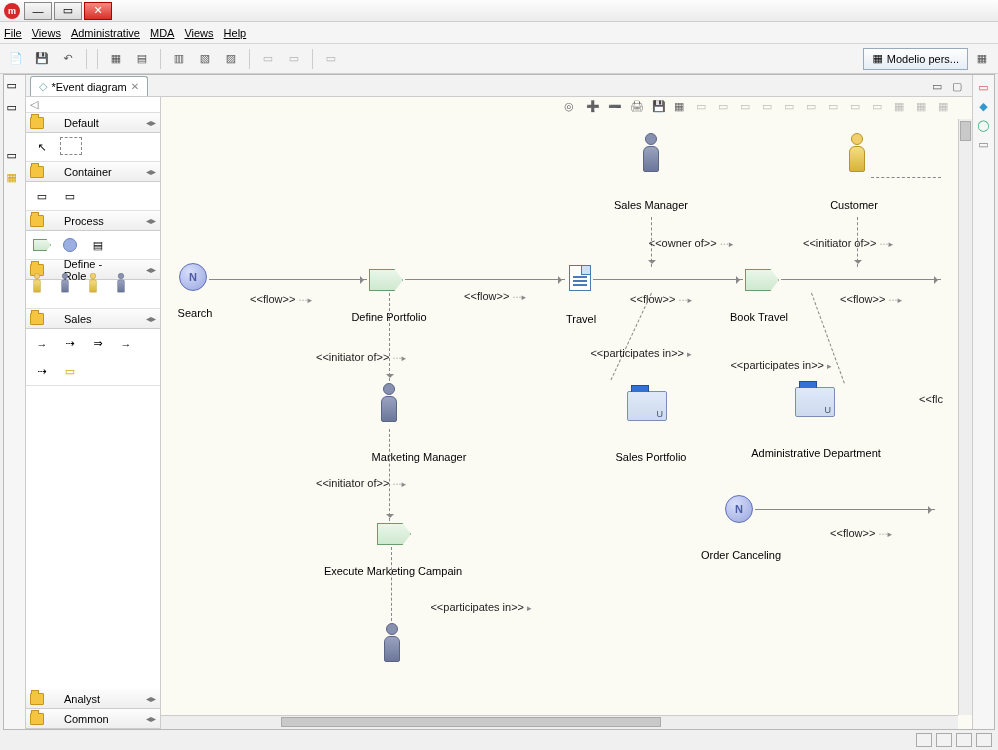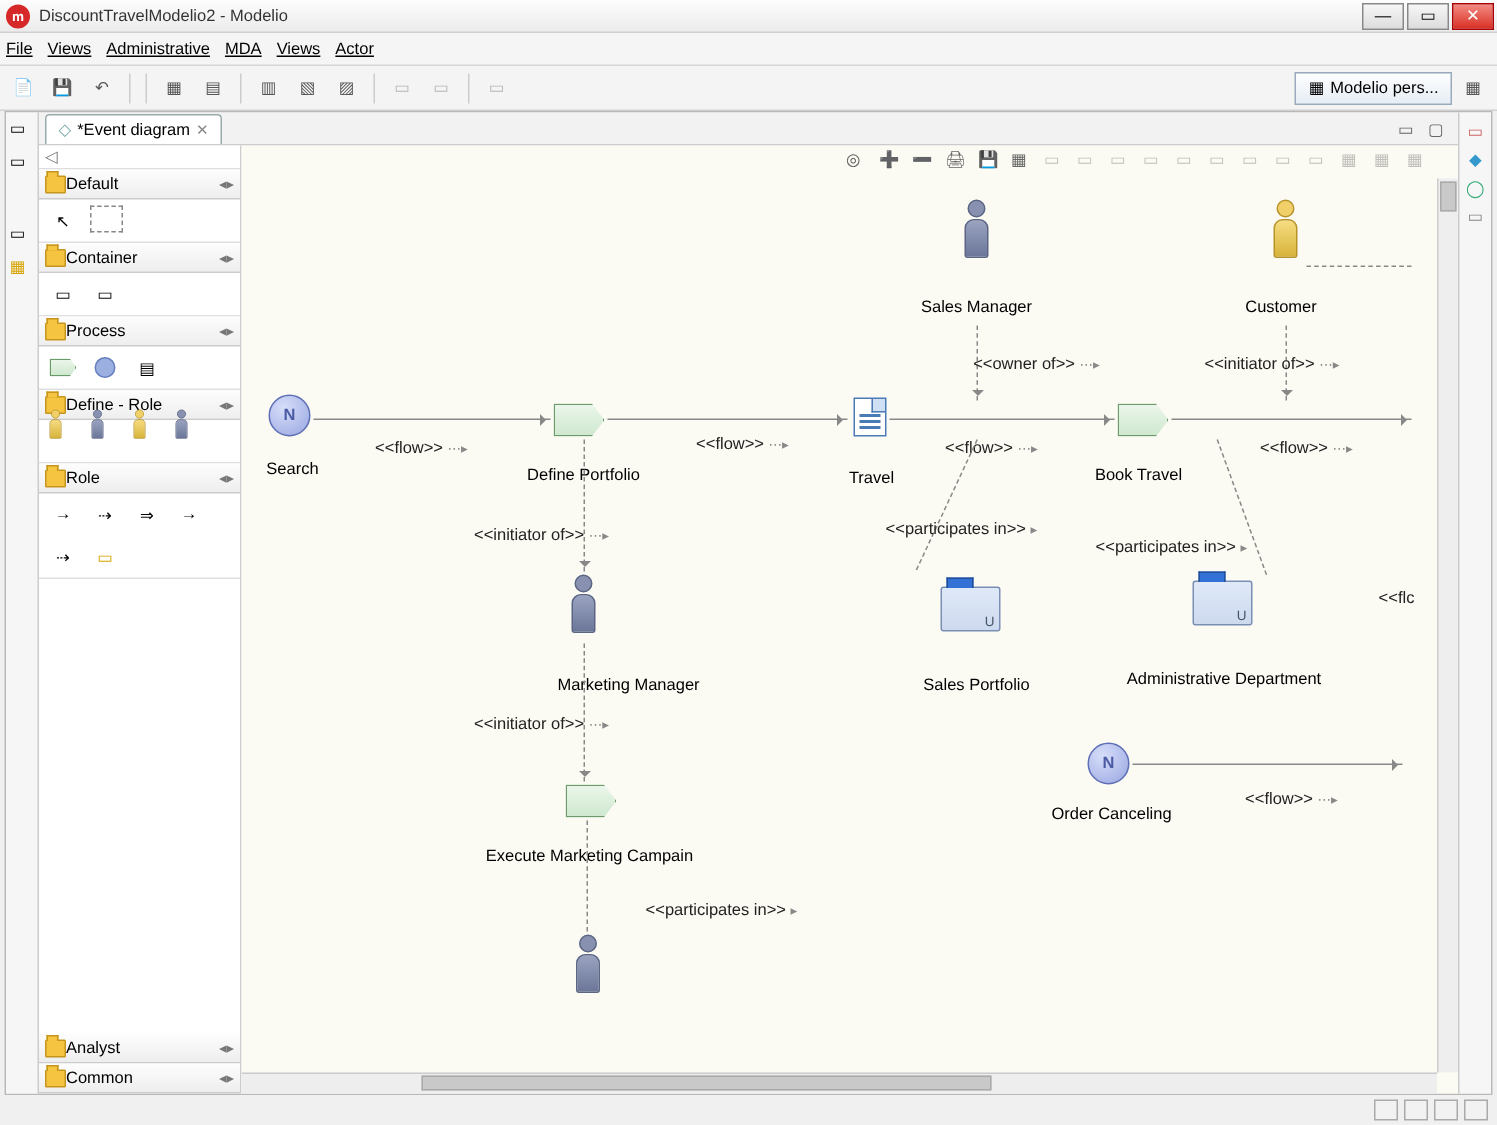--- a/index.html
+++ b/index.html
@@ -22,21 +22,21 @@
 .vtool { width:22px; border-right:1px solid #ccc; background:#f6f6f6; display:flex; flex-direction:column; align-items:center; gap:6px; padding-top:4px; }
 .vtool .vi { width:16px;height:16px; }
 .center-col { flex:1; display:flex; flex-direction:column; min-width:0; }
 .tab-row { height:22px; border-bottom:1px solid #ccc; background:#f2f2f2; display:flex; align-items:flex-end; }
 .tab { height:20px;border:1px solid #9aa;border-bottom:none;background:#fff;margin-left:4px;padding:0 8px;display:flex;align-items:center;gap:4px;border-radius:3px 3px 0 0; }
 .tab .x { color:#888;font-size:10px; }
 .tab-spacer { flex:1; }
 .tab-min { width:16px;height:16px;margin-right:4px;color:#666; }
 .editor-row { flex:1; display:flex; min-height:0; }
 .palette { width:135px; border-right:1px solid #ccc; background:#fff; display:flex;flex-direction:column; }
-.pal-head { height:20px;background:linear-gradient(#fdfdfd,#eee);border-bottom:1px solid #ccc;display:flex;align-items:center;padding:0 4px;gap:0; }
+.pal-head { height:20px;background:linear-gradient(#fdfdfd,#eee);border-bottom:1px solid #ccc;display:flex;align-items:center;padding:0 4px;gap:20px; }
 .pal-head .arrow { color:#777;font-size:10px;margin-left:auto; }
 .pal-folder { width:14px;height:12px;background:#f5c542;border:1px solid #c6951e;border-radius:1px;position:relative; }
 .pal-folder::before{content:"";position:absolute;top:-4px;left:0;width:6px;height:3px;background:#f5c542;border:1px solid #c6951e;border-bottom:none;}
 .pal-body { padding:4px 6px;display:flex;flex-wrap:wrap;gap:8px;border-bottom:1px solid #e0e0e0; }
 .pal-item { width:20px;height:20px;display:flex;align-items:center;justify-content:center; }
 .pal-bottom { margin-top:auto; }
 .canvas-wrap { flex:1; position:relative; background:#fbfaf3; overflow:hidden; }
 .canvas-tb { position:absolute;top:0;right:14px;height:22px;display:flex;align-items:center;gap:6px;padding:0 4px;background:transparent; }
 .ctb { width:16px;height:16px;color:#666; }
 .v-scroll { position:absolute;right:0;top:22px;bottom:14px;width:14px;background:#eee;border-left:1px solid #ccc; }
@@ -67,33 +67,32 @@
 .vline{position:absolute;width:0;border-left:1px dashed #888;}
 .arrow-r::after{content:"";position:absolute;right:-1px;top:-4px;border:4px solid transparent;border-left-color:#888;}
 .arrow-d::after{content:"";position:absolute;bottom:-1px;left:-4px;border:4px solid transparent;border-top-color:#888;}
 .small-glyph{font-size:9px;color:#888;}
 </style>
 </head>
 <body>
 
 <div class="title-bar">
   <div class="app-icon">m</div>
-  <div class="title-text">DiscountTravelModelio2 - Modelio</div>
   <div class="win-btn">—</div>
   <div class="win-btn">▭</div>
   <div class="win-btn close">✕</div>
 </div>
 
 <div class="menu-bar">
   <span class="menu-item"><u>File</u></span>
   <span class="menu-item"><u>Views</u></span>
   <span class="menu-item"><u>Administrative</u></span>
   <span class="menu-item"><u>MDA</u></span>
   <span class="menu-item"><u>Views</u></span>
-  <span class="menu-item"><u>Actor</u></span>
+  <span class="menu-item"><u>Help</u></span>
 </div>
 
 <div class="toolbar">
   <div class="tb-btn">📄</div>
   <div class="tb-btn">💾</div>
   <div class="tb-btn">↶</div>
   <div class="tb-sep"></div>
   <div class="tb-sep"></div>
   <div class="tb-btn">▦</div>
   <div class="tb-btn">▤</div>
@@ -203,21 +202,21 @@
           <div class="pal-item">
               <div class="actor" style="position:static;transform:scale(.5);transform-origin:top left;">
                 <div class="head"></div>
                 <div class="body"></div>
               </div>
             </div>
         </div>
 
         <div class="pal-head">
           <div class="pal-folder"></div>
-          <span>Role</span>
+          <span>Sales</span>
           <span class="arrow">◂▸</span>
         </div>
         <div class="pal-body">
           <div class="pal-item">→</div>
           <div class="pal-item">⇢</div>
           <div class="pal-item">⇒</div>
           <div class="pal-item">→</div>
           <div class="pal-item">⇢</div>
           <div class="pal-item" style="color:#d6a400">▭</div>
         </div>
@@ -303,21 +302,21 @@
             <div class="u">U</div>
           </div>
         <div class="node-label" style="left:490px;top:354px">Sales Portfolio</div>
 
         <div class="dept" style="left:634px;top:290px">
             <div class="u">U</div>
           </div>
         <div class="node-label" style="left:655px;top:350px">Administrative Department</div>
 
         <div class="circle-ev" style="left:564px;top:398px">N</div>
-        <div class="node-label" style="left:580px;top:440px">Order Canceling</div>
+        <div class="node-label" style="left:580px;top:452px">Order Canceling</div>
 
         <div class="hline arrow-r" style="left:48px;top:182px;width:158px"></div>
         <div class="rel-label" style="left:120px;top:196px"><span>&lt;&lt;flow&gt;&gt;</span> <span class="small-glyph">⋯▸</span></div>
 
         <div class="hline arrow-r" style="left:244px;top:182px;width:160px"></div>
         <div class="rel-label" style="left:334px;top:193px"><span>&lt;&lt;flow&gt;&gt;</span> <span class="small-glyph">⋯▸</span></div>
 
         <div class="hline arrow-r" style="left:432px;top:182px;width:150px"></div>
         <div class="rel-label" style="left:500px;top:196px"><span>&lt;&lt;flow&gt;&gt;</span> <span class="small-glyph">⋯▸</span></div>
 

